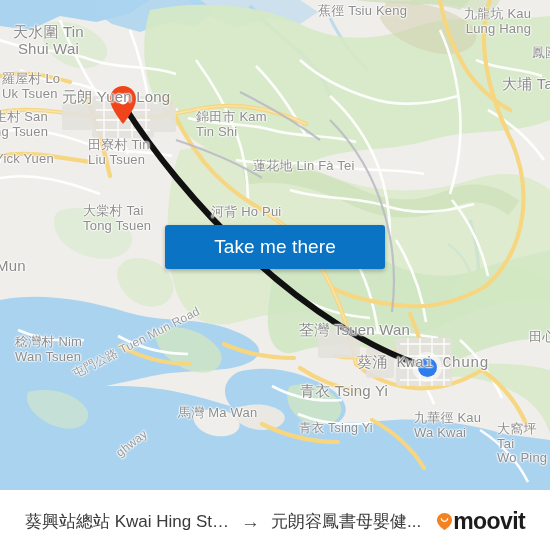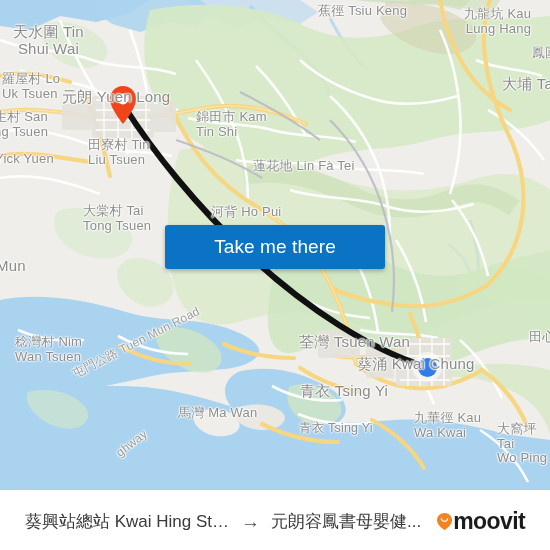--- a/index.html
+++ b/index.html
@@ -336,22 +336,22 @@
 Wan Tsuen</span></div>
     <div class="maplabel mid" style="left:196px; top:110px;"><span style="white-space:pre-line">錦田市 Kam
 Tin Shi</span></div>
     <div class="maplabel mid" style="left:253px; top:159px;"><span>蓮花地 Lin Fà Tei</span></div>
     <div class="maplabel mid" style="left:211px; top:205px;"><span>河背 Ho Pui</span></div>
     <div class="maplabel mid" style="left:318px; top:4px;"><span>蕉徑 Tsiu Keng</span></div>
     <div class="maplabel mid" style="left:464px; top:7px;text-align:right;"><span style="white-space:pre-line">九龍坑 Kau
 Lung Hang</span></div>
     <div class="maplabel mid" style="left:532px; top:46px;"><span>鳳圍</span></div>
     <div class="maplabel big" style="left:502px; top:76px;"><span>大埔 Ta</span></div>
-    <div class="maplabel big" style="left:299px; top:322px;margin-top:12px;"><span>荃灣 Tsuen Wan</span></div>
-    <div class="maplabel big" style="left:357px; top:356px;"><span>葵涌 Kwai Chung</span></div>
+    <div class="maplabel big" style="left:299px; top:322px;"><span>荃灣 Tsuen Wan</span></div>
+    <div class="maplabel big" style="left:357px; top:356px;font-family:Liberation Mono, monospace;"><span>葵涌 Kwai Chung</span></div>
     <div class="maplabel big" style="left:300px; top:383px;"><span>青衣 Tsing Yi</span></div>
     <div class="maplabel small" style="left:299px; top:421px;"><span>青衣 Tsing Yi</span></div>
     <div class="maplabel mid" style="left:414px; top:411px;"><span style="white-space:pre-line">九華徑 Kau
 Wa Kwai</span></div>
     <div class="maplabel mid" style="left:529px; top:330px;"><span>田心</span></div>
     <div class="maplabel mid" style="left:497px; top:422px;"><span style="white-space:pre-line">大窩坪 Tai
 Wo Ping</span></div>
     <div class="maplabel mid" style="left:178px; top:406px;"><span>馬灣 Ma Wan</span></div>
     <div class="maplabel road" style="left:74px;  top:368px; transform:rotate(-27deg); transform-origin:left center;"><span>屯門公路 Tuen Mun Road</span></div>
     <div class="maplabel road" style="left:118px; top:448px; transform:rotate(-38deg); transform-origin:left center;"><span>ghway</span></div>

